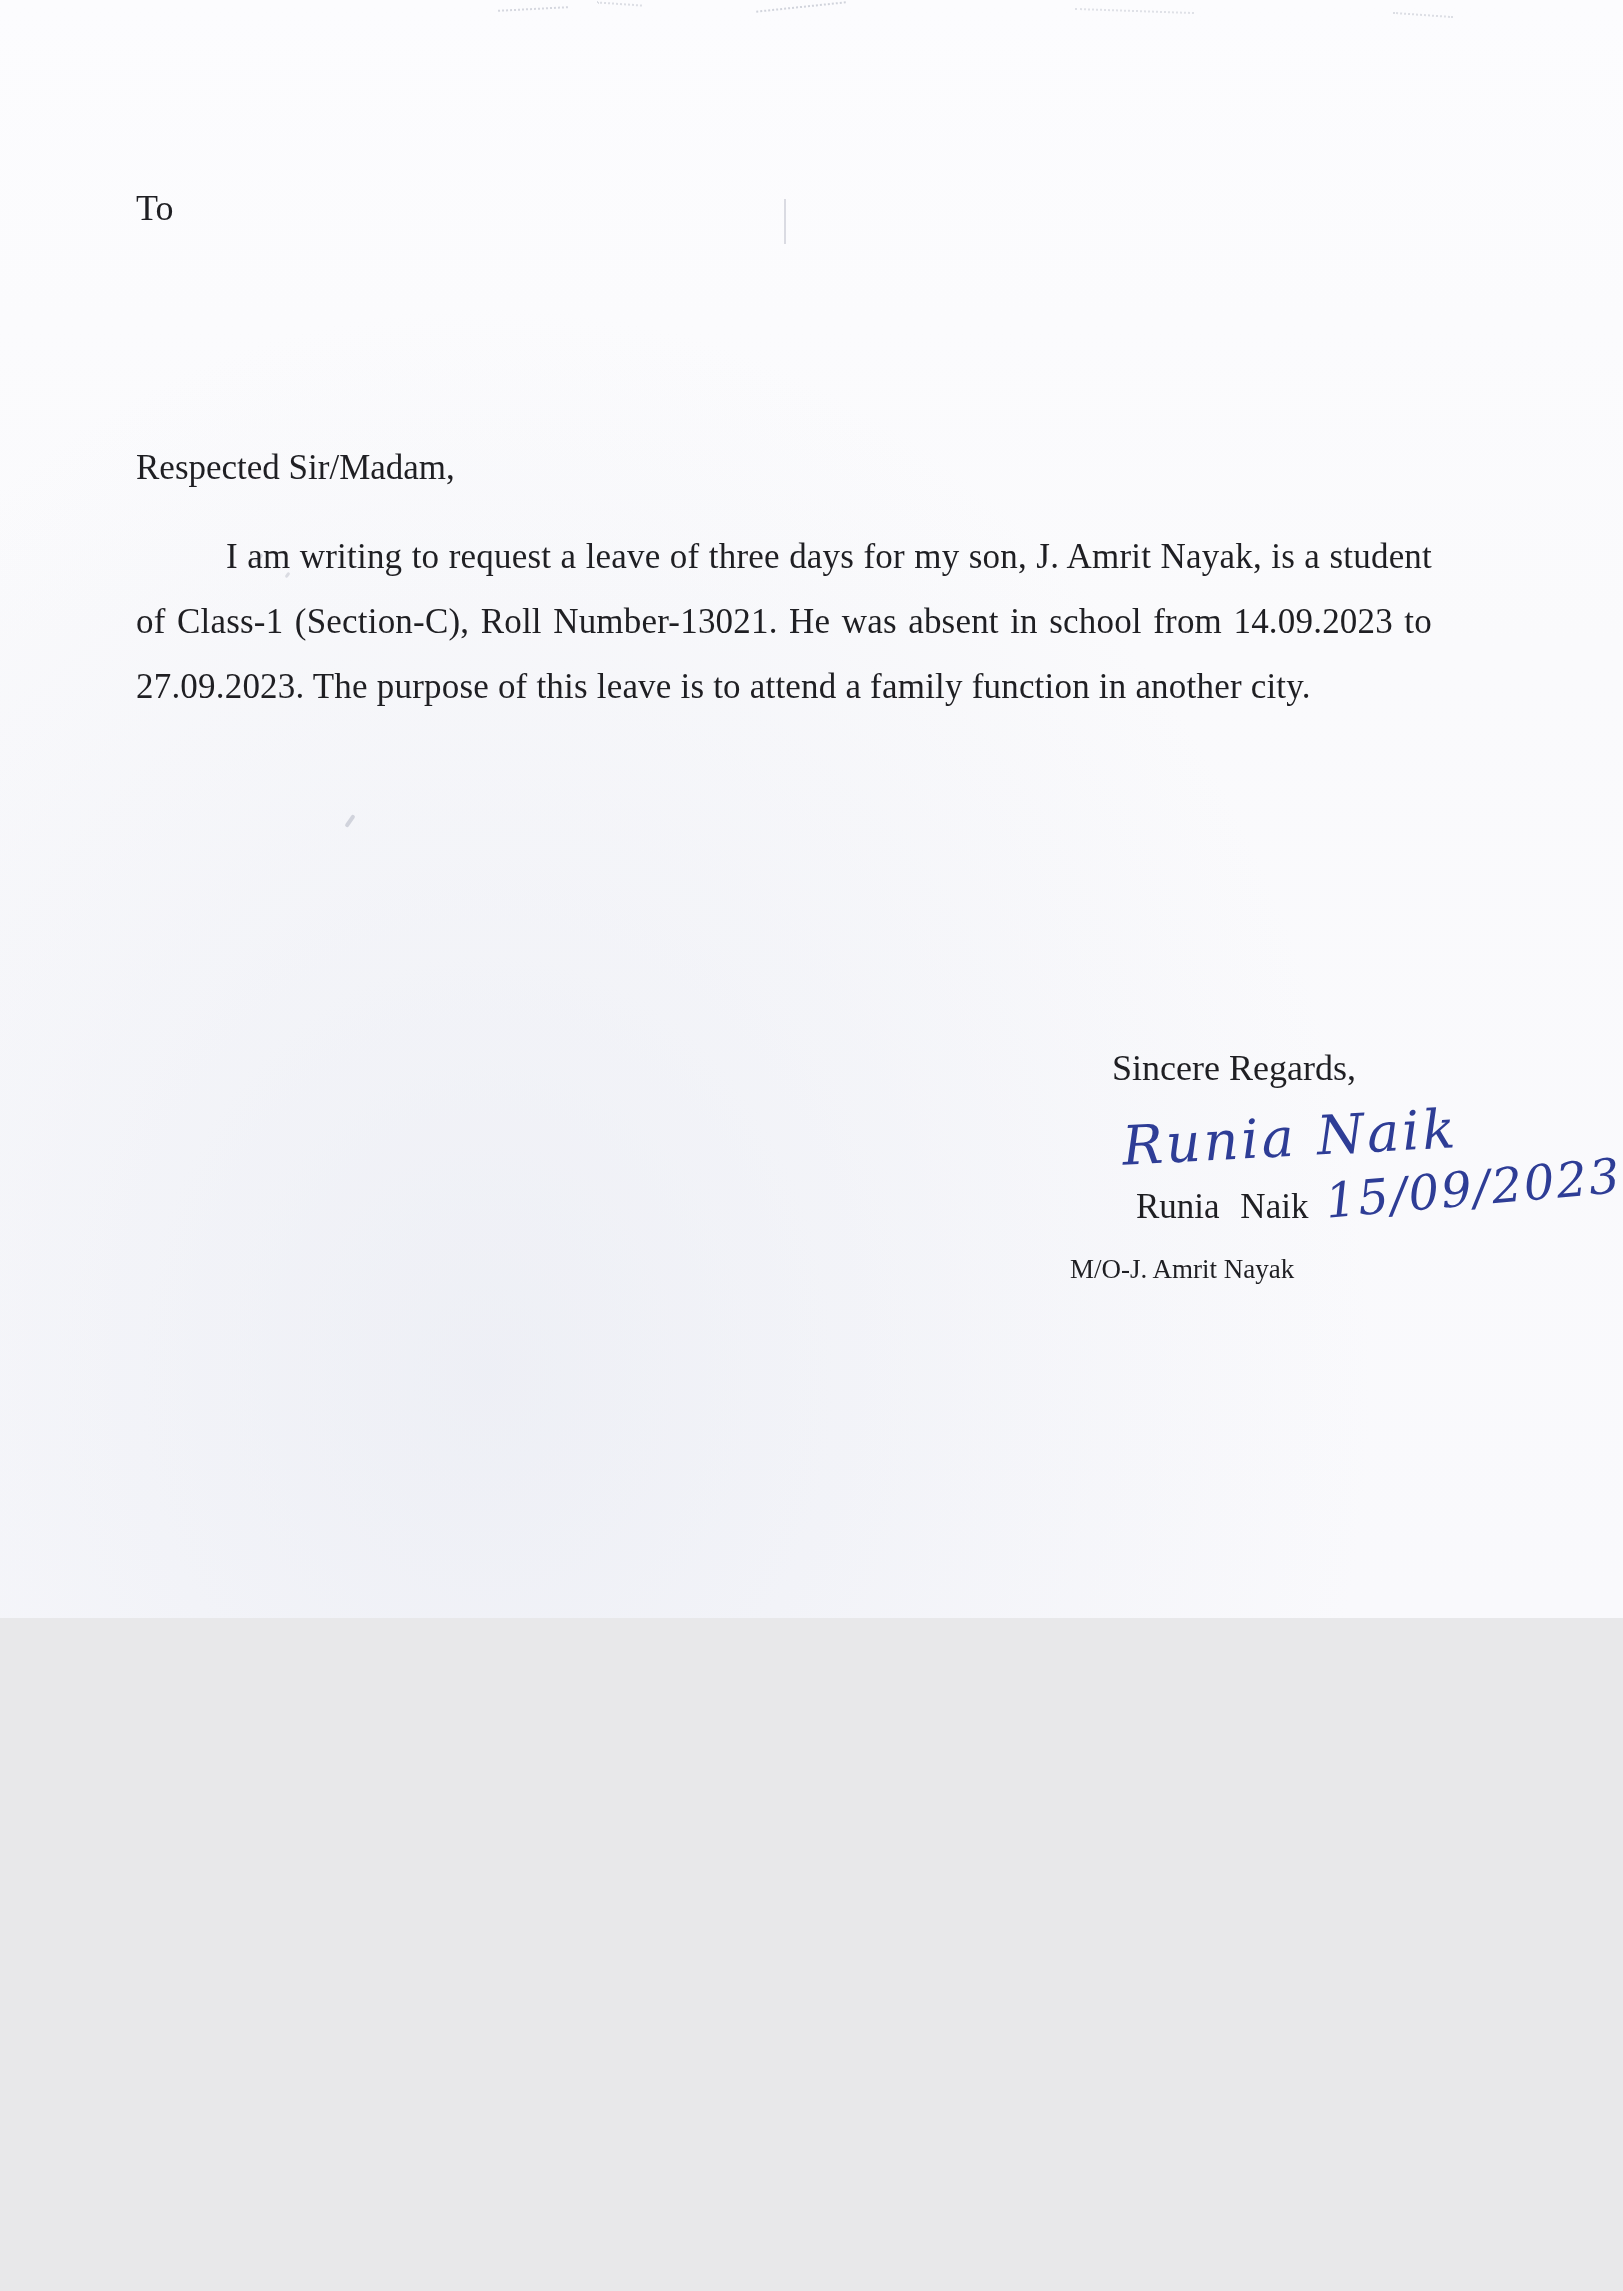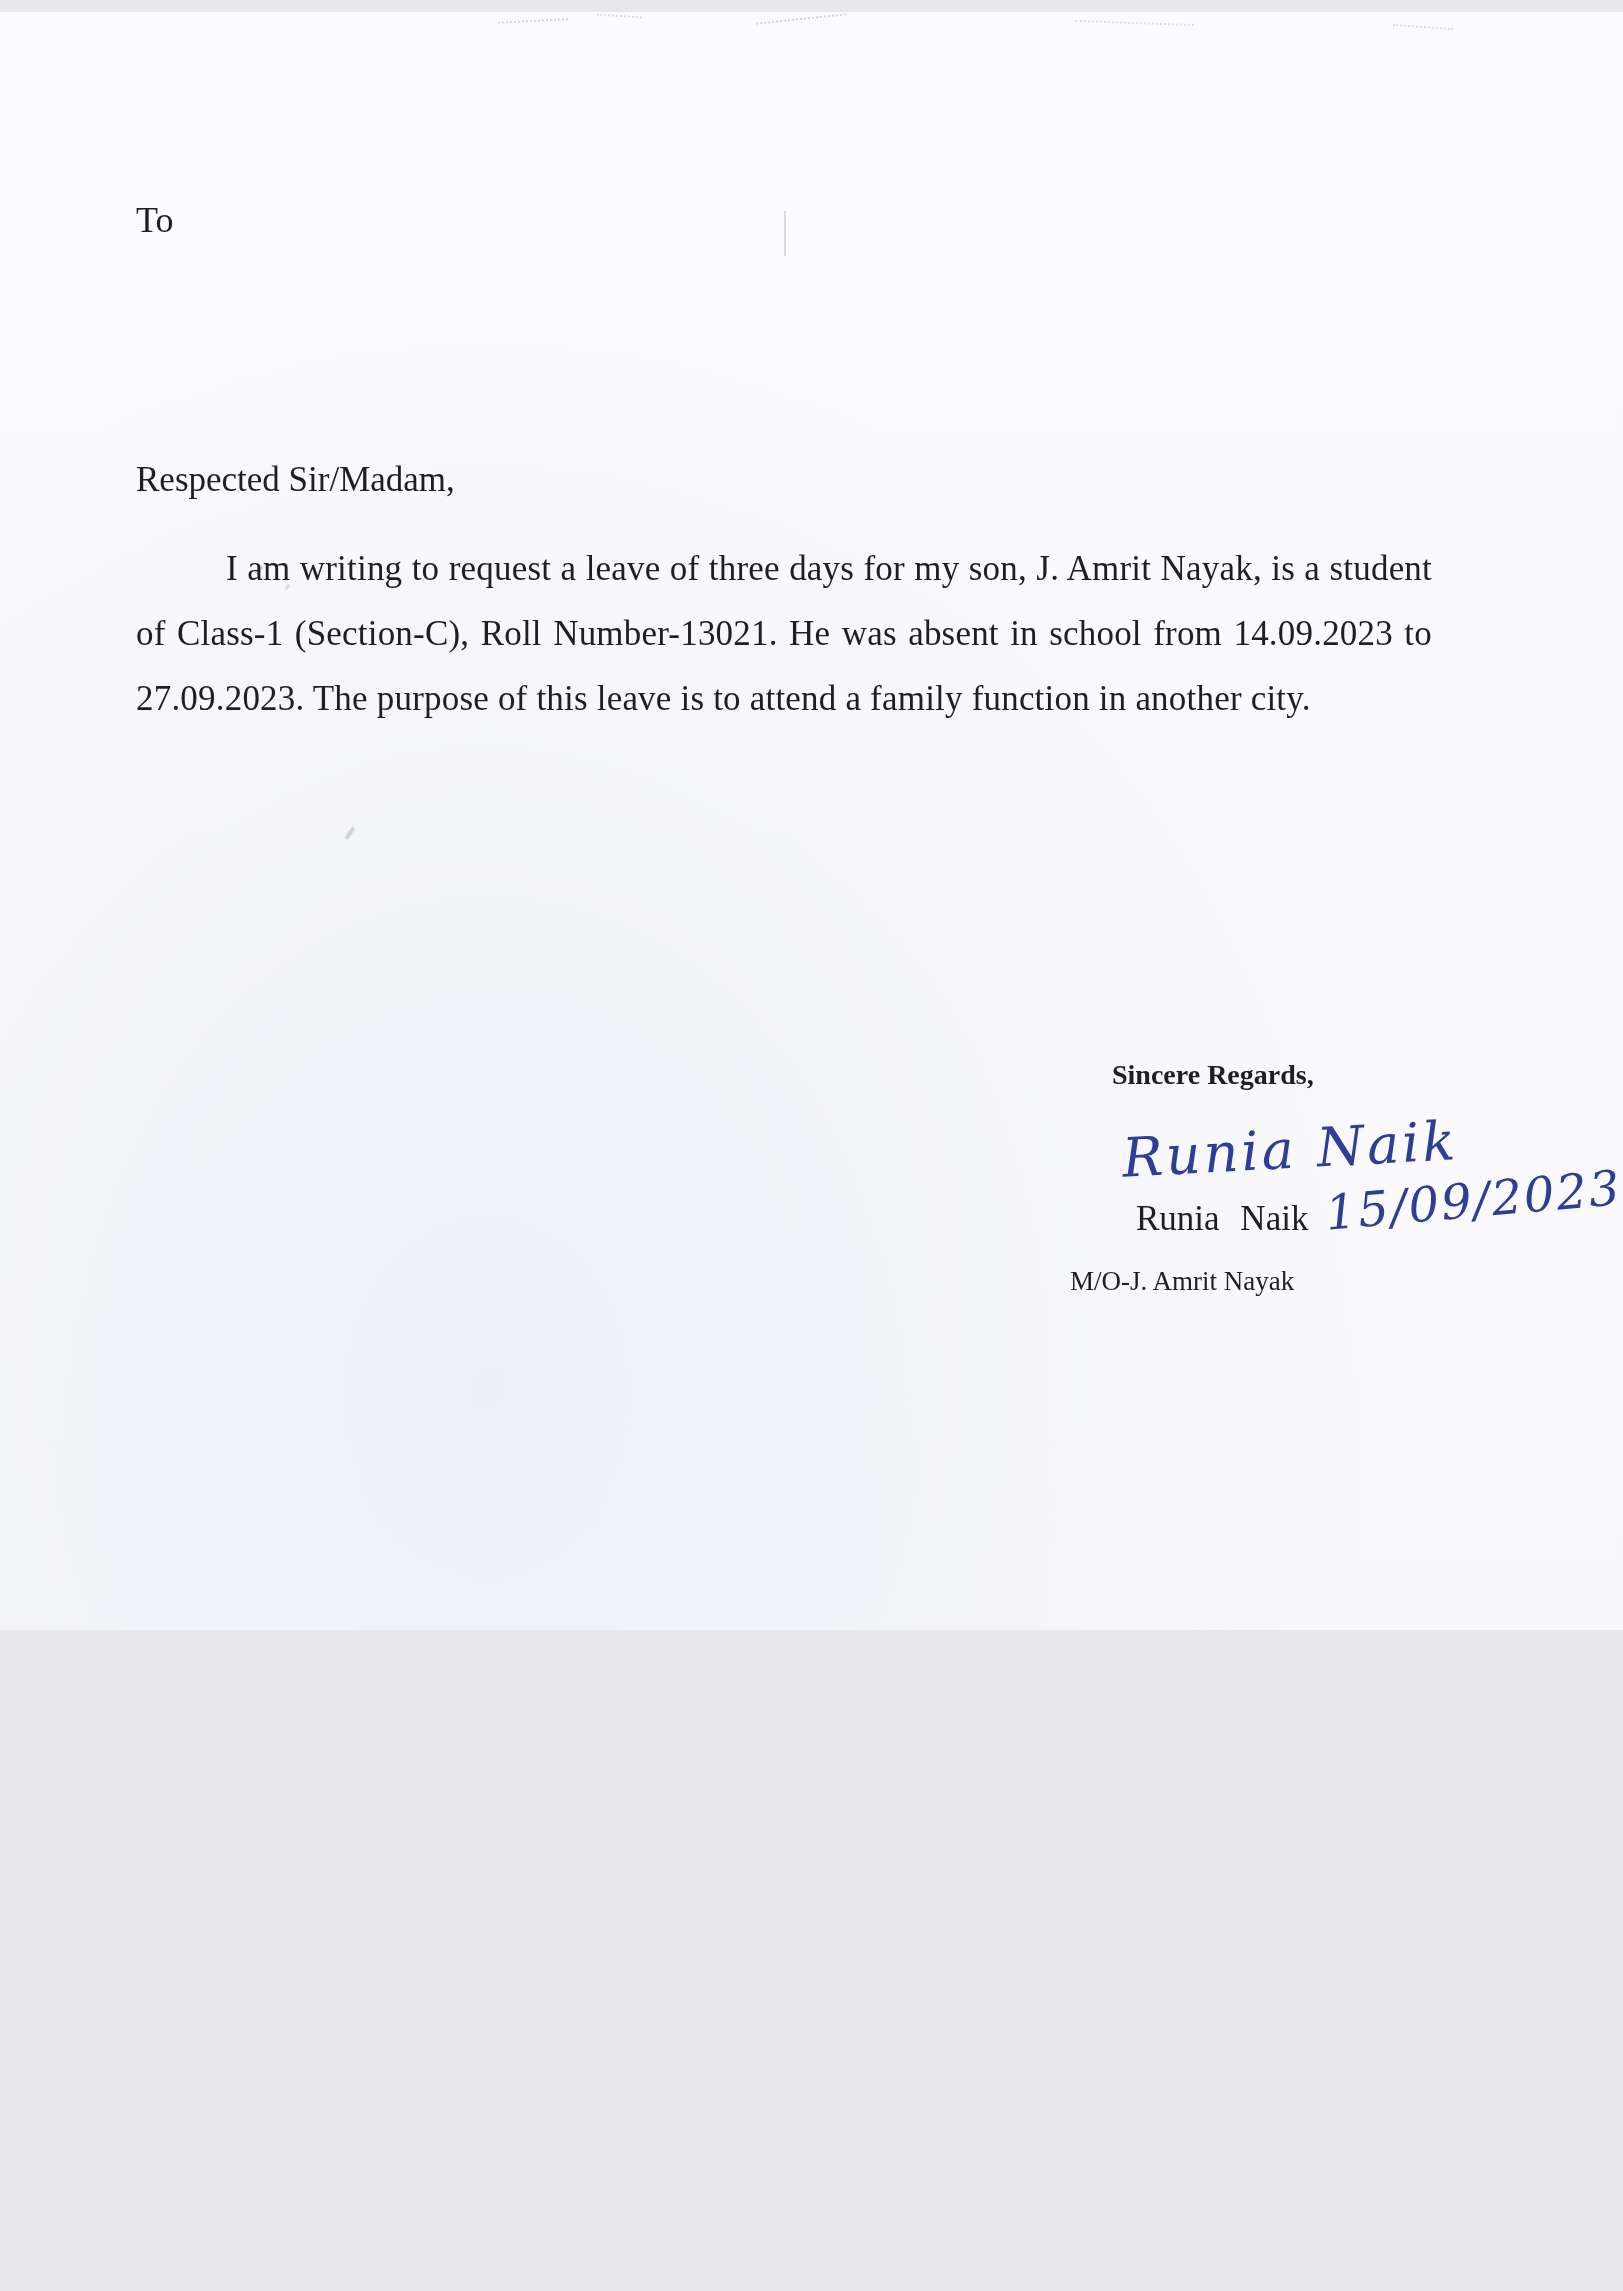--- a/index.html
+++ b/index.html
@@ -4,21 +4,21 @@
 <style>
   html, body {
     margin: 0;
     padding: 0;
     background: #e8e8ea;
   }
   .page {
     position: relative;
     width: 1624px;
     height: 1618px;
-    margin: 12px auto;
+    margin: 0 auto;
     background:
       radial-gradient(ellipse at 30% 85%, rgba(228,231,240,0.55) 0%, rgba(250,250,252,0) 55%),
       linear-gradient(180deg, #fcfcfe 0%, #fafafc 40%, #f9f9fc 100%);
     overflow: hidden;
     font-family: "Liberation Serif", serif;
     color: #1f1f23;
   }
 
   
   .to-label {
@@ -47,22 +47,21 @@
     text-align: justify;
     text-indent: 90px;
     letter-spacing: 0.2px;
   }
   .para-1 { top: 524px; }
   .para-2 { top: 848px; }
 
   .closing {
     position: absolute;
     left: 1112px; top: 1047px;
-    font-size: 28px;
-    font-weight: bold;
+    font-size: 36px;
   }
   .signature-script {
     position: absolute;
     left: 1122px; top: 1106px;
     font-family: "DejaVu Serif", serif;
     font-style: italic;
     font-size: 54px;
     letter-spacing: 3px;
     color: #2e3d96;
     transform: rotate(-3deg);

